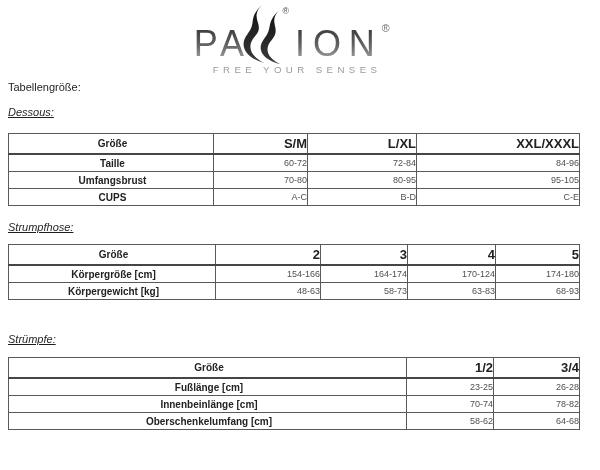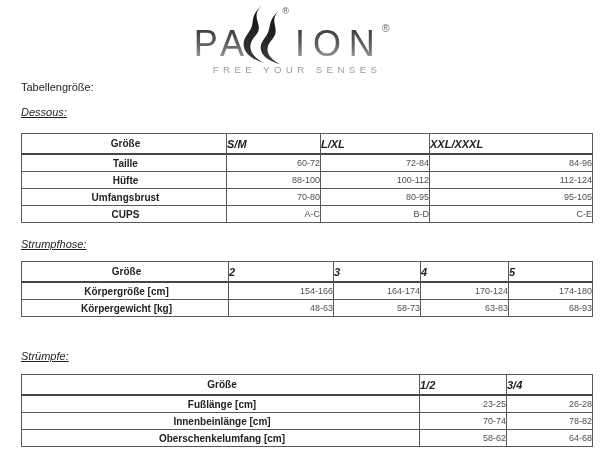--- a/index.html
+++ b/index.html
@@ -4,21 +4,21 @@
 <style>
   html,body { margin:0; padding:0; }
   body {
     width:600px; height:470px;
     background:#ffffff;
     font-family:"Liberation Sans", sans-serif;
     color:#2e2e2e;
     overflow:hidden;
   }
   .logo-block { text-align:center; padding-top:2px; height:76px; }
-  .content { padding-left:21px; }
+  .content { padding-left:8px; }
   .page-title { font-size:11px; line-height:14px; margin-top:2px; color:#1f1f1f; }
   .section-heading {
     font-size:11px; line-height:13px;
     font-weight:normal; font-style:italic;
     text-decoration:underline;
     color:#1f1f1f;
   }
   .mt-dessous { margin-top:12px; }
   .mt-strumpfhose { margin-top:15px; }
   .mt-struempfe { margin-top:33px; }
@@ -36,22 +36,22 @@
     padding:0;
   }
   table.tbl tr.hdr td { height:19px; border-bottom-width:2px; border-bottom-color:#454545; }
   table.tbl tr.row td { height:16px; }
   td.lbl {
     font-weight:bold; font-size:10px;
     text-align:center; padding-left:3px !important;
     color:#222222;
   }
   td.szh {
-    font-weight:bold; font-size:11px;
-    text-align:left; color:#222222;font-style:italic;
+    font-weight:bold; font-size:13px;
+    text-align:right; color:#222222;
   }
   td.val {
     font-size:9px; text-align:right;
     color:#4f4f4f;
   }
   svg text { font-family:"Liberation Sans", sans-serif; }
 </style>
 </head>
 <body>
 
@@ -95,26 +95,20 @@
       <td class="lbl">Größe</td>
       <td class="szh">S/M</td>
       <td class="szh">L/XL</td>
       <td class="szh">XXL/XXXL</td>
     </tr>
     <tr class="row">
       <td class="lbl">Taille</td>
       <td class="val">60-72</td>
       <td class="val">72-84</td>
       <td class="val">84-96</td>
-    </tr>
-    <tr class="row">
-      <td class="lbl">Hüfte</td>
-      <td class="val">88-100</td>
-      <td class="val">100-112</td>
-      <td class="val">112-124</td>
     </tr>
     <tr class="row">
       <td class="lbl">Umfangsbrust</td>
       <td class="val">70-80</td>
       <td class="val">80-95</td>
       <td class="val">95-105</td>
     </tr>
     <tr class="row">
       <td class="lbl">CUPS</td>
       <td class="val">A-C</td>

